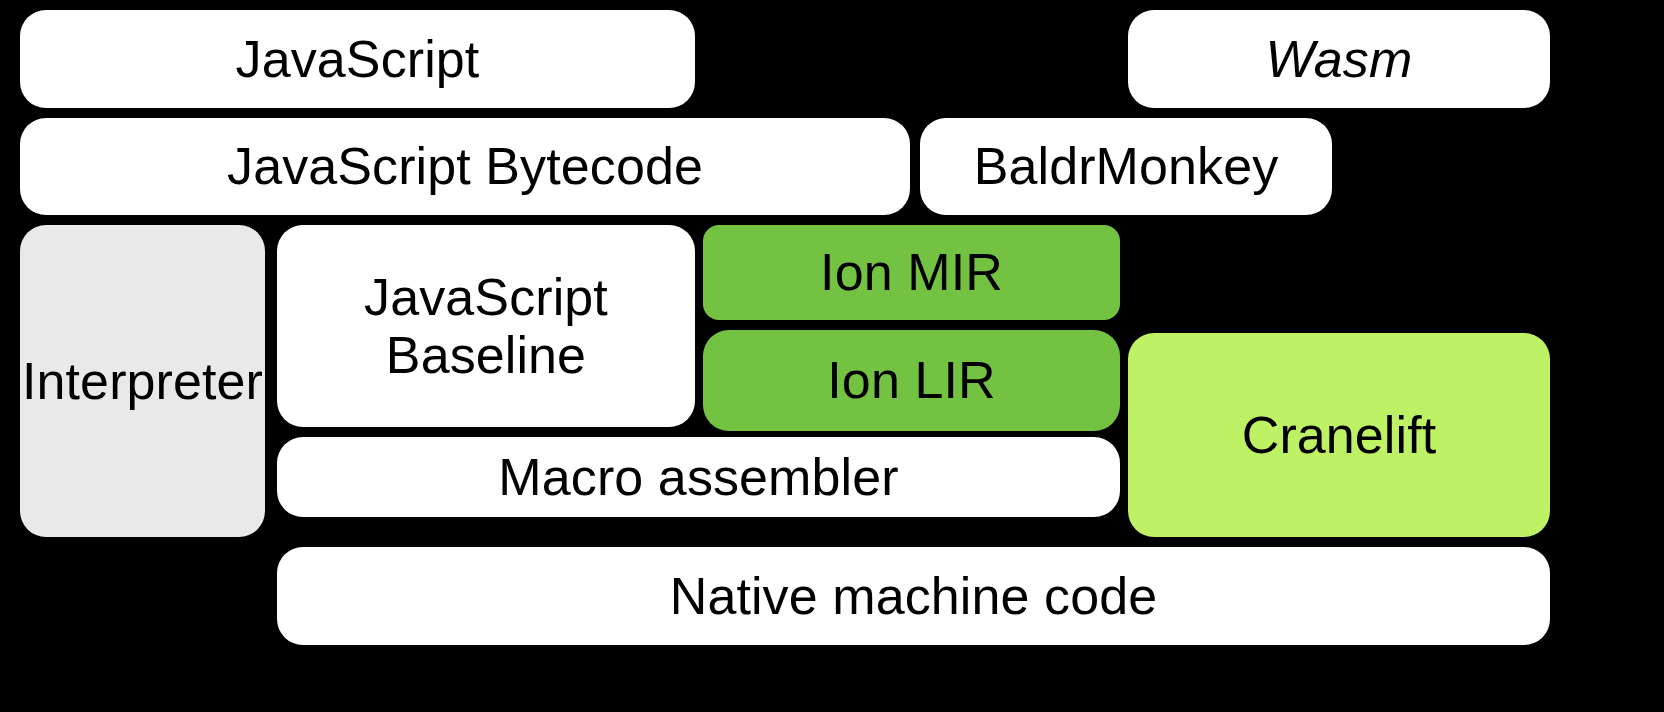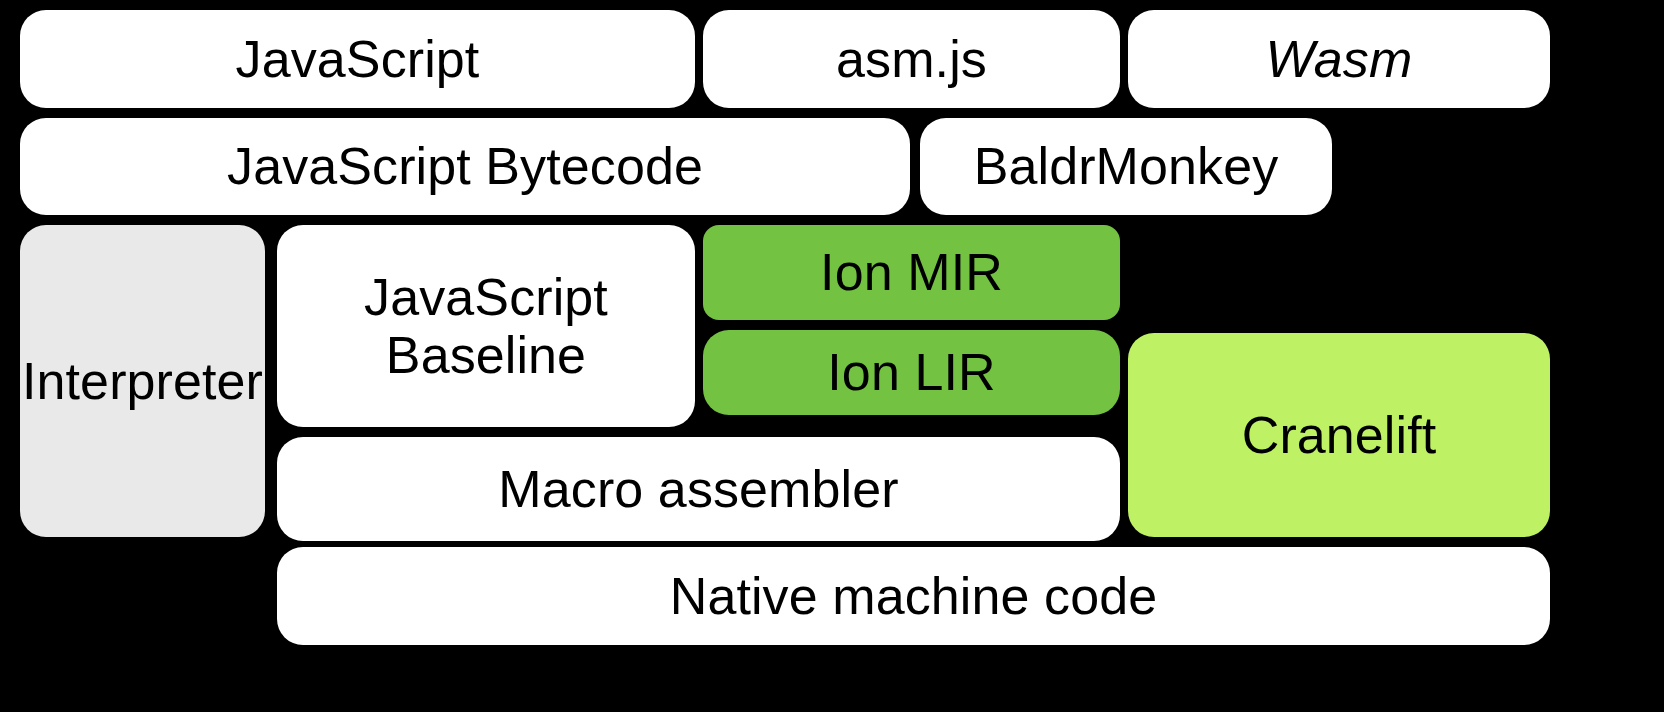--- a/index.html
+++ b/index.html
@@ -43,34 +43,33 @@
   #n-javascript      { left: 20px;   top: 10px;  width: 675px; height: 98px; }
   #n-asmjs           { left: 703px;  top: 10px;  width: 417px; height: 98px; }
   #n-wasm            { left: 1128px; top: 10px;  width: 422px; height: 98px; font-style: italic; }
   
   #n-js-bytecode     { left: 20px;   top: 118px; width: 890px; height: 97px; }
   #n-baldrmonkey     { left: 920px;  top: 118px; width: 412px; height: 97px; }
   
   #n-interpreter     { left: 20px;   top: 225px; width: 245px; height: 312px; }
   #n-js-baseline     { left: 277px;  top: 225px; width: 418px; height: 202px; }
   #n-ion-mir         { left: 703px;  top: 225px; width: 417px; height: 95px; border-radius: 16px; }
-  #n-ion-lir         { left: 703px;  top: 330px; width: 417px; height: 85px; text-align: center; }
+  #n-ion-lir         { left: 703px;  top: 330px; width: 417px; height: 101px; text-align: center; }
   #n-cranelift       { left: 1128px; top: 333px; width: 422px; height: 204px; }
-  #n-macro-assembler { left: 277px;  top: 437px; width: 843px; height: 104px; }
+  #n-macro-assembler { left: 277px;  top: 437px; width: 843px; height: 80px; }
   
   #n-native-code     { left: 277px;  top: 547px; width: 1273px; height: 98px; }
 </style>
 </head>
 <body>
 
 <div id="diagram">
 
   <div class="node white" id="n-javascript">JavaScript</div>
 
-  <div class="node white" id="n-asmjs">asm.js</div>
 
   <div class="node white" id="n-wasm">Wasm</div>
 
   <div class="node white" id="n-js-bytecode">JavaScript Bytecode</div>
 
   <div class="node white" id="n-baldrmonkey">BaldrMonkey</div>
 
   <div class="node gray" id="n-interpreter">Interpreter</div>
 
   <div class="node white" id="n-js-baseline">JavaScript

